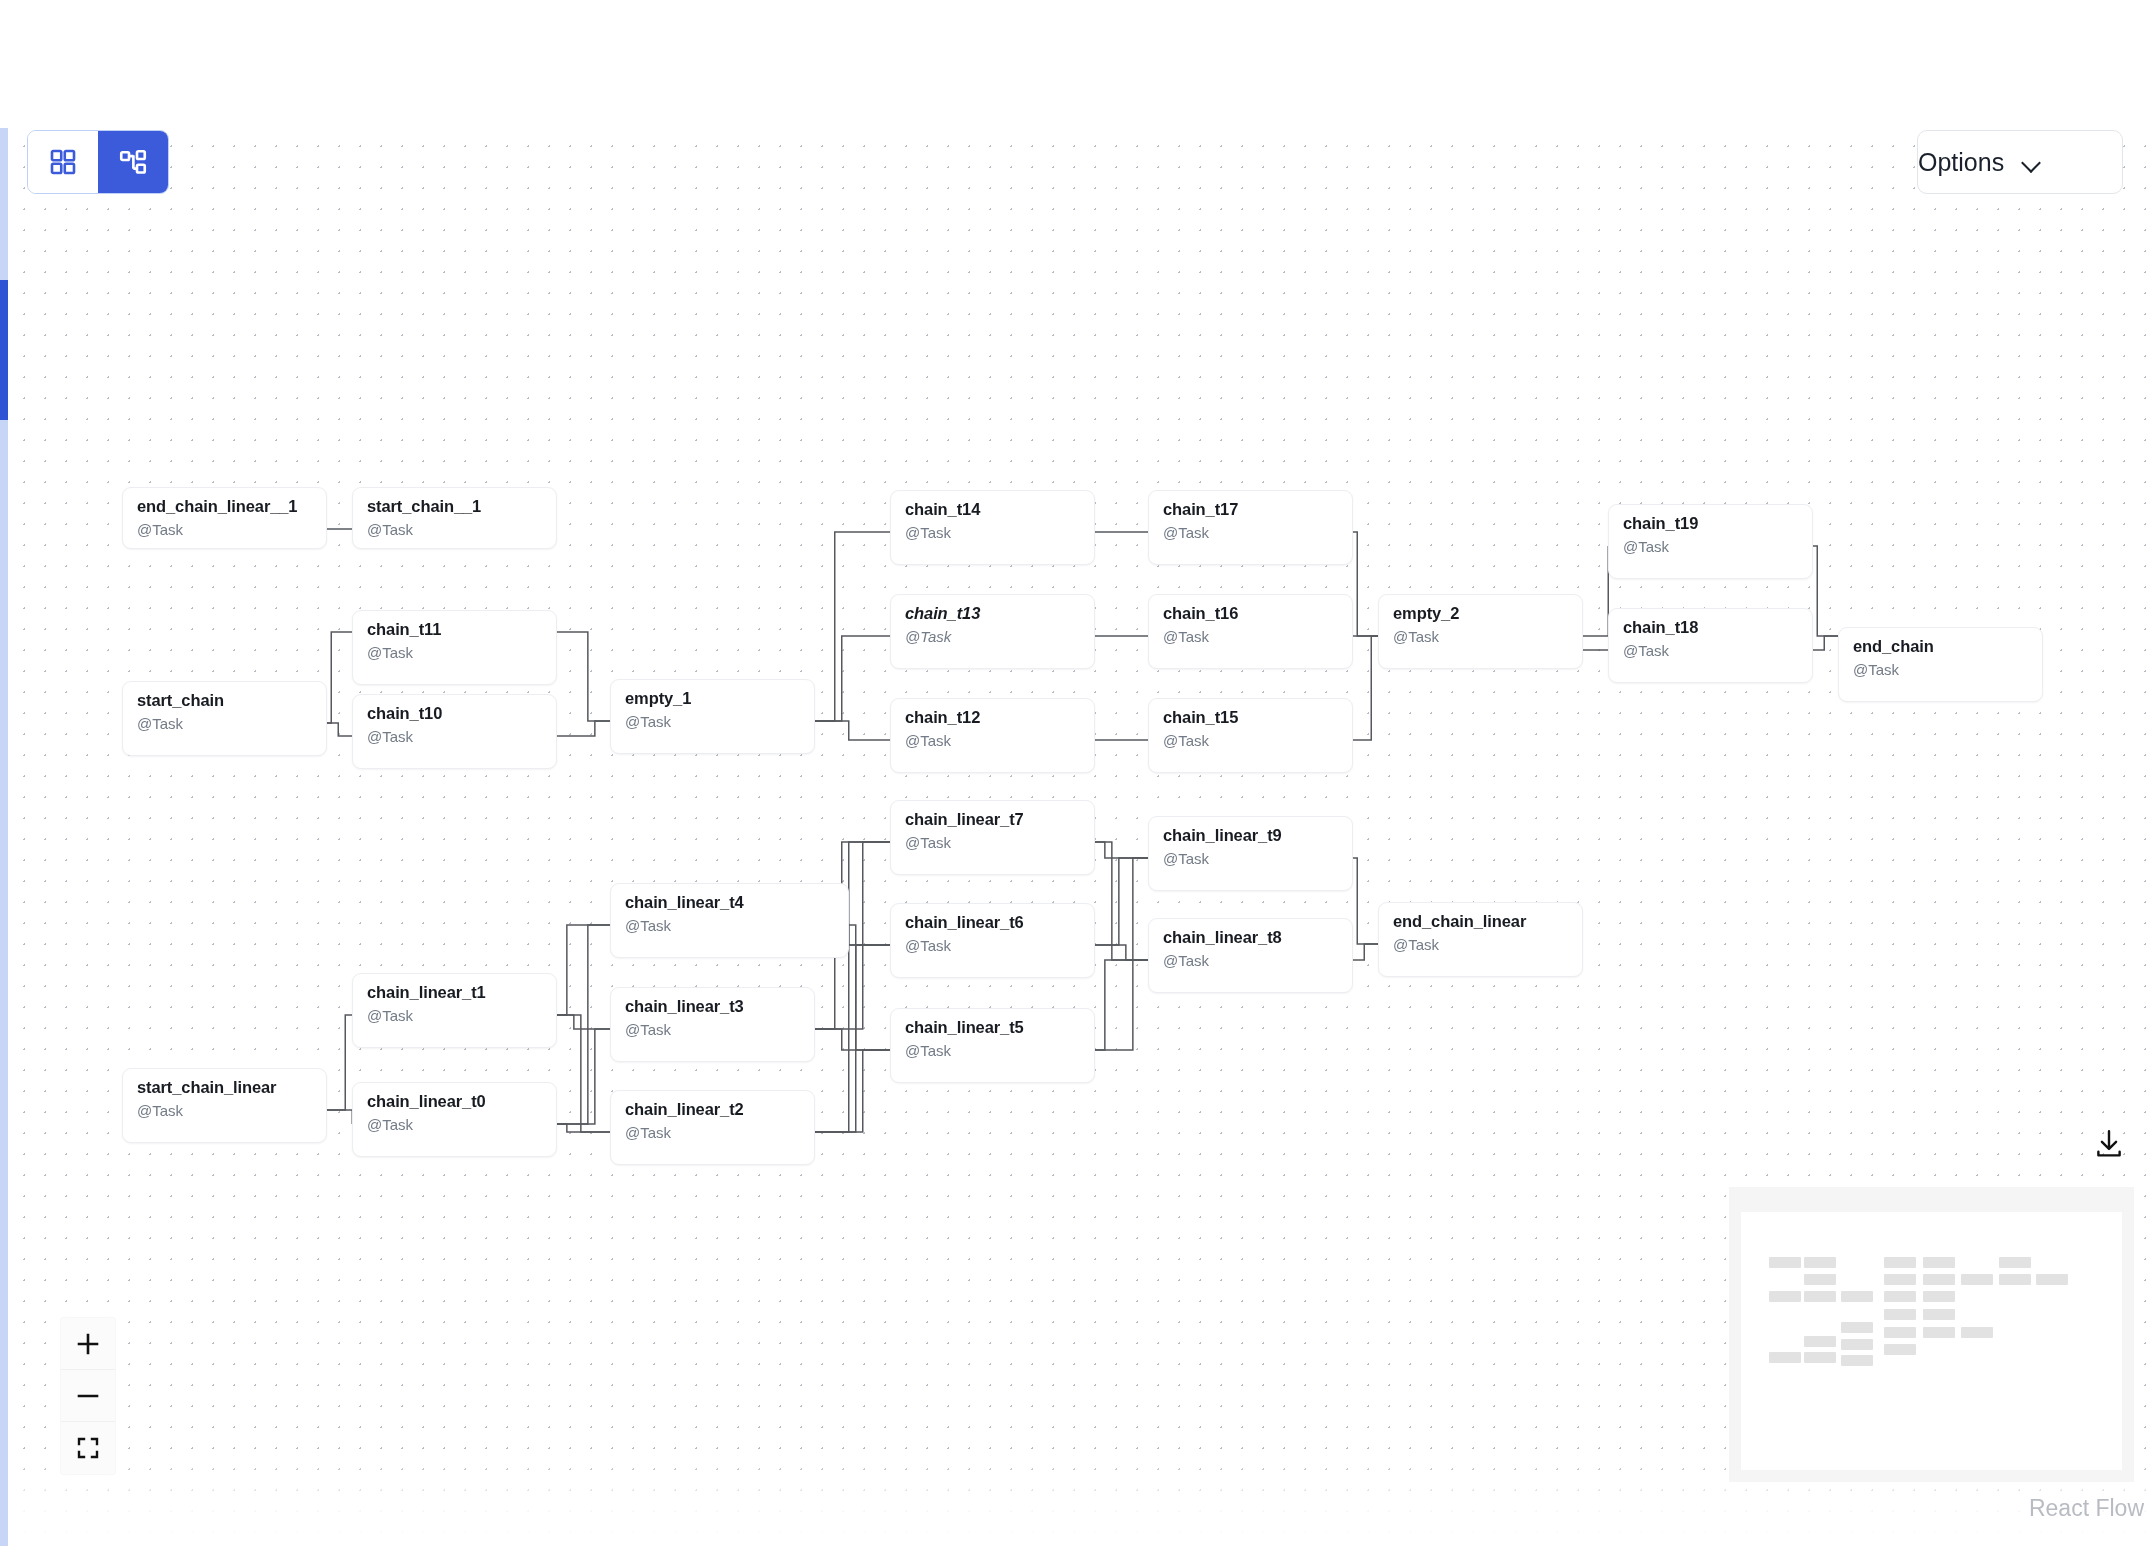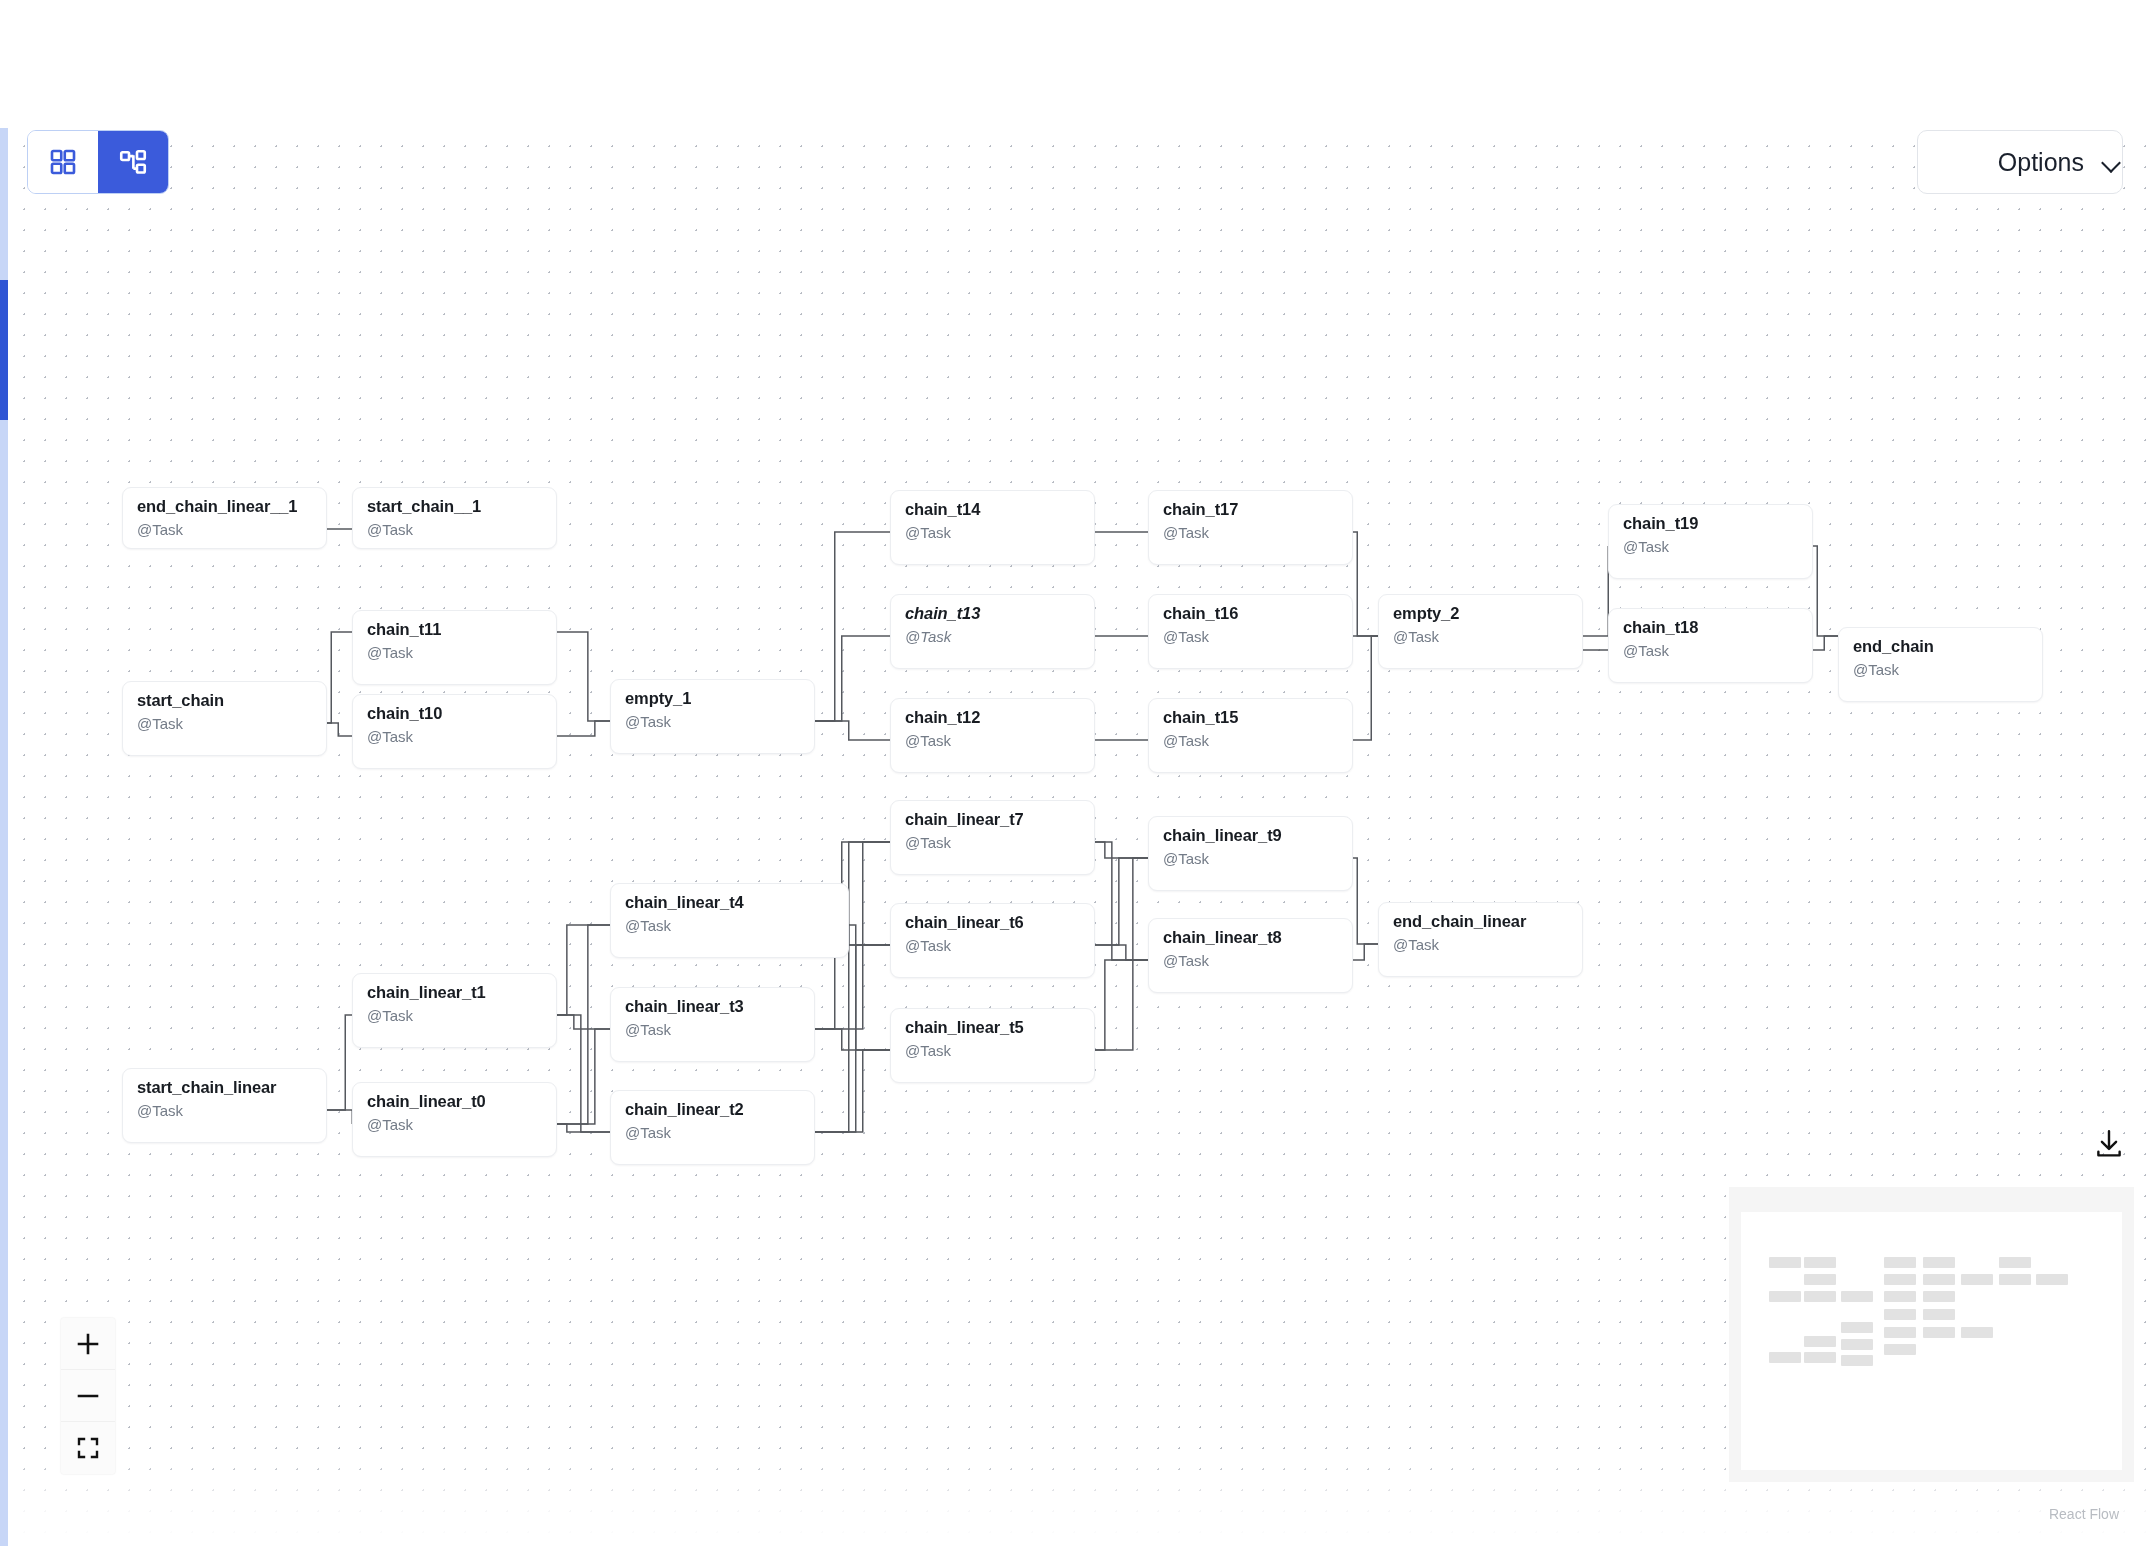--- a/index.html
+++ b/index.html
@@ -105,21 +105,21 @@
   .view-btn.active { background: #3b5bdb; }
 
   
   .options-btn {
     position: absolute;
     right: 25px; top: 130px;
     width: 206px; height: 64px;
     border: 1.5px solid #e2e5ea;
     border-radius: 10px;
     background: #ffffff;
-    display: flex; align-items: center; justify-content: flex-end;
+    display: flex; align-items: center; justify-content: flex-start;
     gap: 18px;
     cursor: pointer;
     z-index: 50;
   }
   .options-btn .lbl {
     font-size: 25px;
     color: #1a202c;
   }
   .chev { width: 20px; height: 12px; position: relative; }
   .chev::before {
@@ -208,22 +208,22 @@
   }
   .download-icon {
     position: absolute;
     right: 22px; bottom: 385px;
     width: 34px; height: 34px;
     cursor: pointer;
     z-index: 56;
   }
   .attrib {
     position: absolute;
-    right: 29px; bottom: 24px;
-    font-size: 14px;
+    right: 4px; bottom: 24px;
+    font-size: 23px;
     color: #b8bcc2;
     z-index: 57;
   }
 </style>
 </head>
 <body>
 
 <div id="app">
 
 

